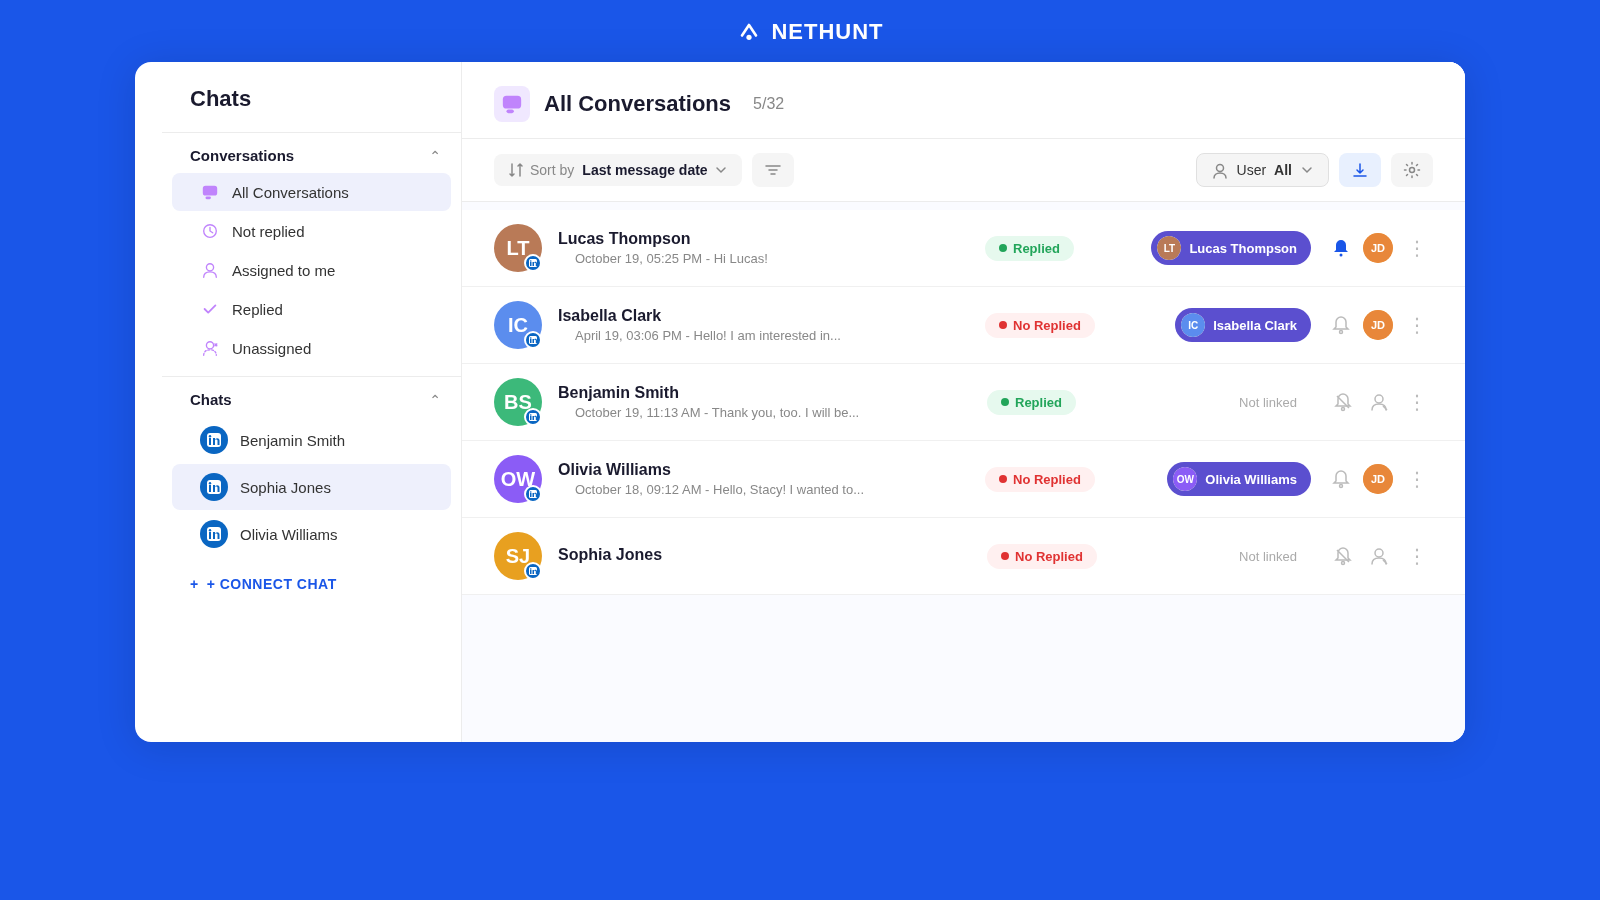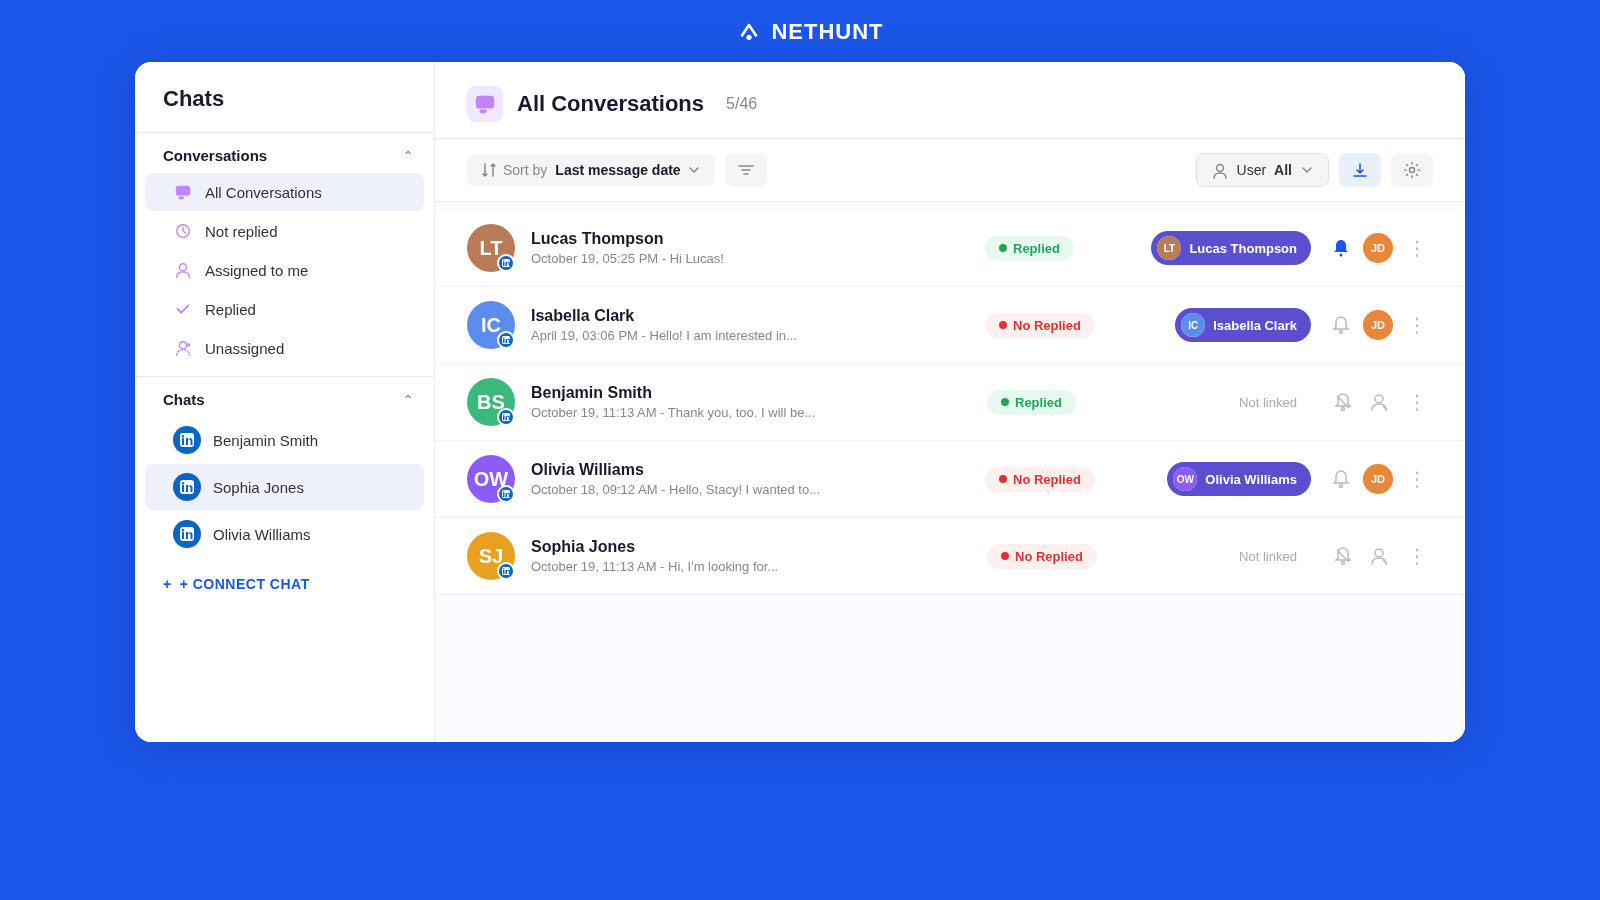--- a/index.html
+++ b/index.html
@@ -38,20 +38,21 @@
     
     .main-container {
       background: #fff;
       border-radius: 16px;
       width: 1330px;
       min-height: 680px;
       display: flex;
       overflow: hidden;
       margin-top: 0;
       box-shadow: 0 4px 40px rgba(0,0,0,0.13);
+      padding-left: 27px;
     }
 
     
     .sidebar {
       width: 300px;
       min-width: 300px;
       background: #fff;
       border-right: 1px solid #ececec;
       padding: 24px 0 0 0;
       display: flex;
@@ -322,20 +323,21 @@
       font-weight: 700;
       color: #1a1a2e;
       margin-bottom: 3px;
     }
     .conv-preview {
       font-size: 13px;
       color: #888;
       white-space: nowrap;
       overflow: hidden;
       text-overflow: ellipsis;
+      margin-left: 17px;
     }
 
     .conv-status {
       flex-shrink: 0;
       min-width: 110px;
     }
     .status-badge {
       display: inline-flex;
       align-items: center;
       gap: 6px;
@@ -571,21 +573,21 @@
 
     <div class="content-header">
       <div class="header-left">
         <div class="header-icon">
           <svg viewBox="0 0 24 24" width="22" height="22" fill="none">
               <rect x="2" y="3" width="20" height="14" rx="4" fill="#c084fc"></rect>
               <rect x="6" y="18" width="8" height="4" rx="2" fill="#c084fc"></rect>
             </svg>
         </div>
         <span class="header-title">All Conversations</span>
-        <span class="header-count">5/46</span>
+        <span class="header-count">5/32</span>
       </div>
     </div>
 
     <div class="toolbar">
       <div class="toolbar-left">
         <button class="sort-btn">
           <svg width="16" height="16" viewBox="0 0 16 16" fill="none">
               <path d="M4 2v12M4 14l-2-2M4 14l2-2" stroke="#888" stroke-width="1.5" stroke-linecap="round"></path>
               <path d="M12 14V2M12 2l-2 2M12 2l2 2" stroke="#888" stroke-width="1.5" stroke-linecap="round"></path>
             </svg>
@@ -820,21 +822,20 @@
                 <rect x="1" y="1" width="8" height="8" rx="1.5" fill="white"></rect>
                 <rect x="2" y="4" width="1.5" height="4" fill="#0a66c2"></rect>
                 <circle cx="2.75" cy="3" r="0.8" fill="#0a66c2"></circle>
                 <rect x="4.5" y="4" width="1.5" height="4" fill="#0a66c2"></rect>
                 <path d="M6 5.5c0-1 1.8-1 1.8 0V8H9V5.5c0-2.5-3-2.5-3 0" fill="#0a66c2"></path>
               </svg>
           </div>
         </div>
         <div class="conv-info">
           <div class="conv-name">Sophia Jones</div>
-          <div class="conv-preview">October 19, 11:13 AM - Hi, I'm looking for...</div>
         </div>
         <div class="conv-status">
           <span class="status-badge no-replied">
             <span class="status-dot dot-red"></span>
             No Replied
           </span>
         </div>
         <div class="conv-assign">
           <span class="not-linked">Not linked</span>
         </div>

